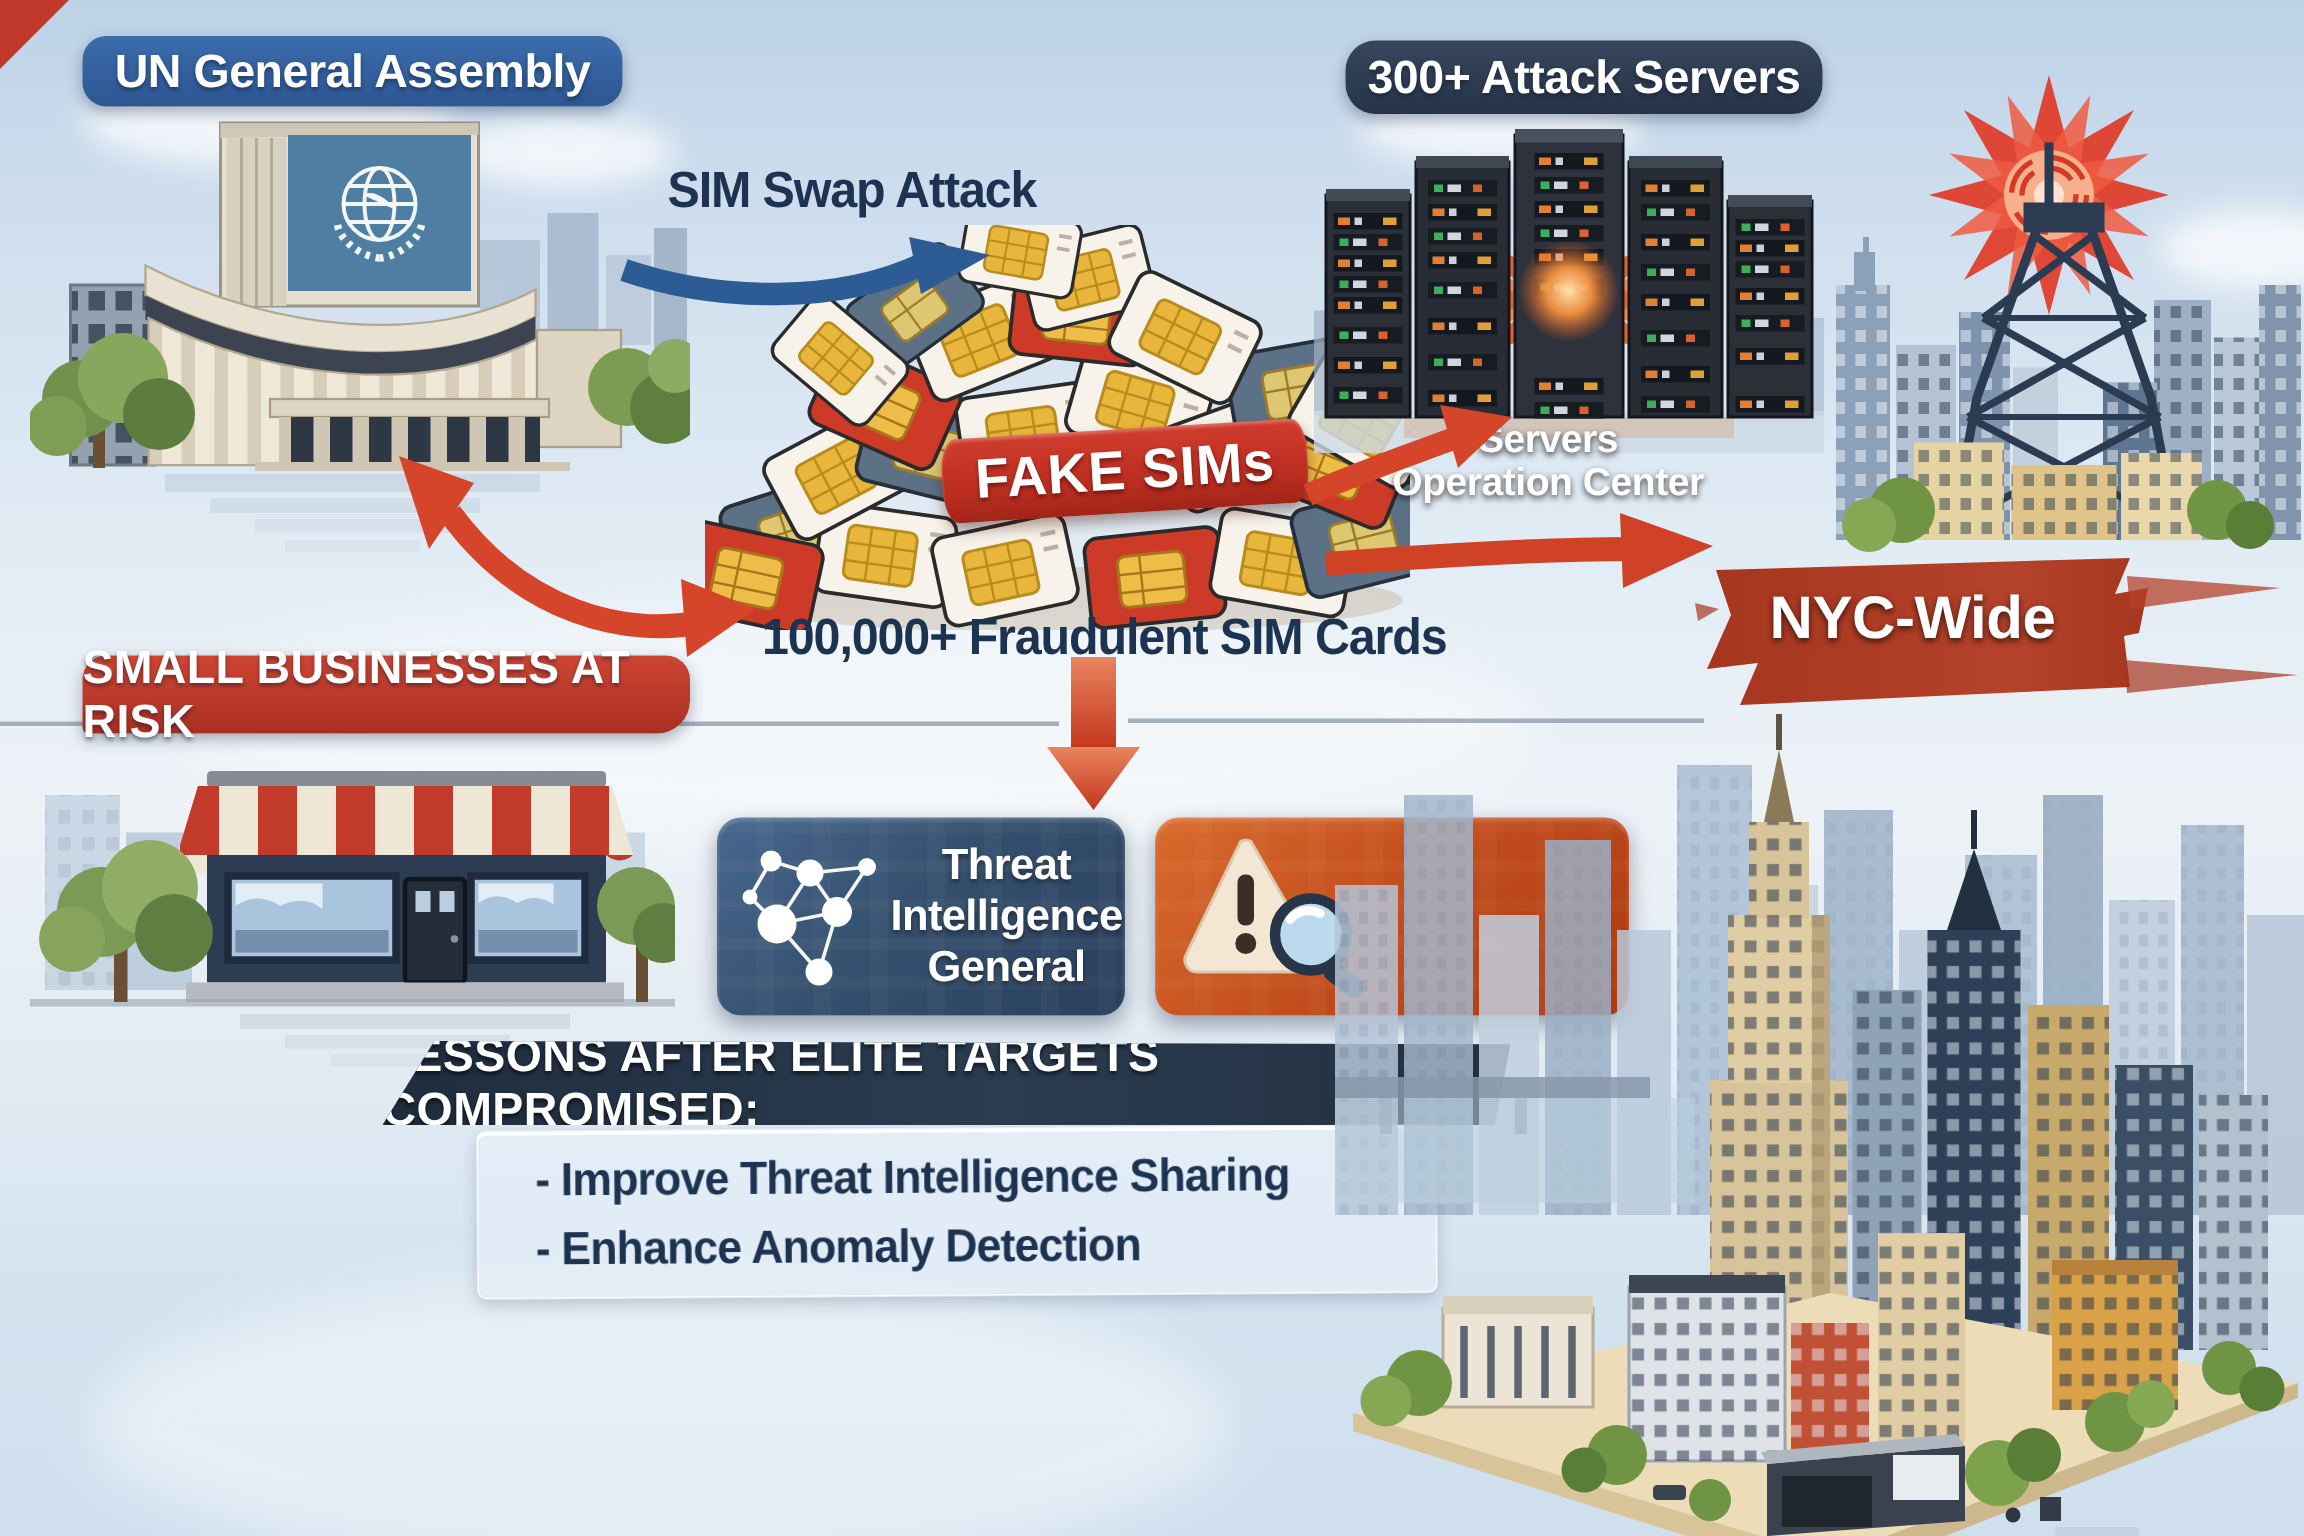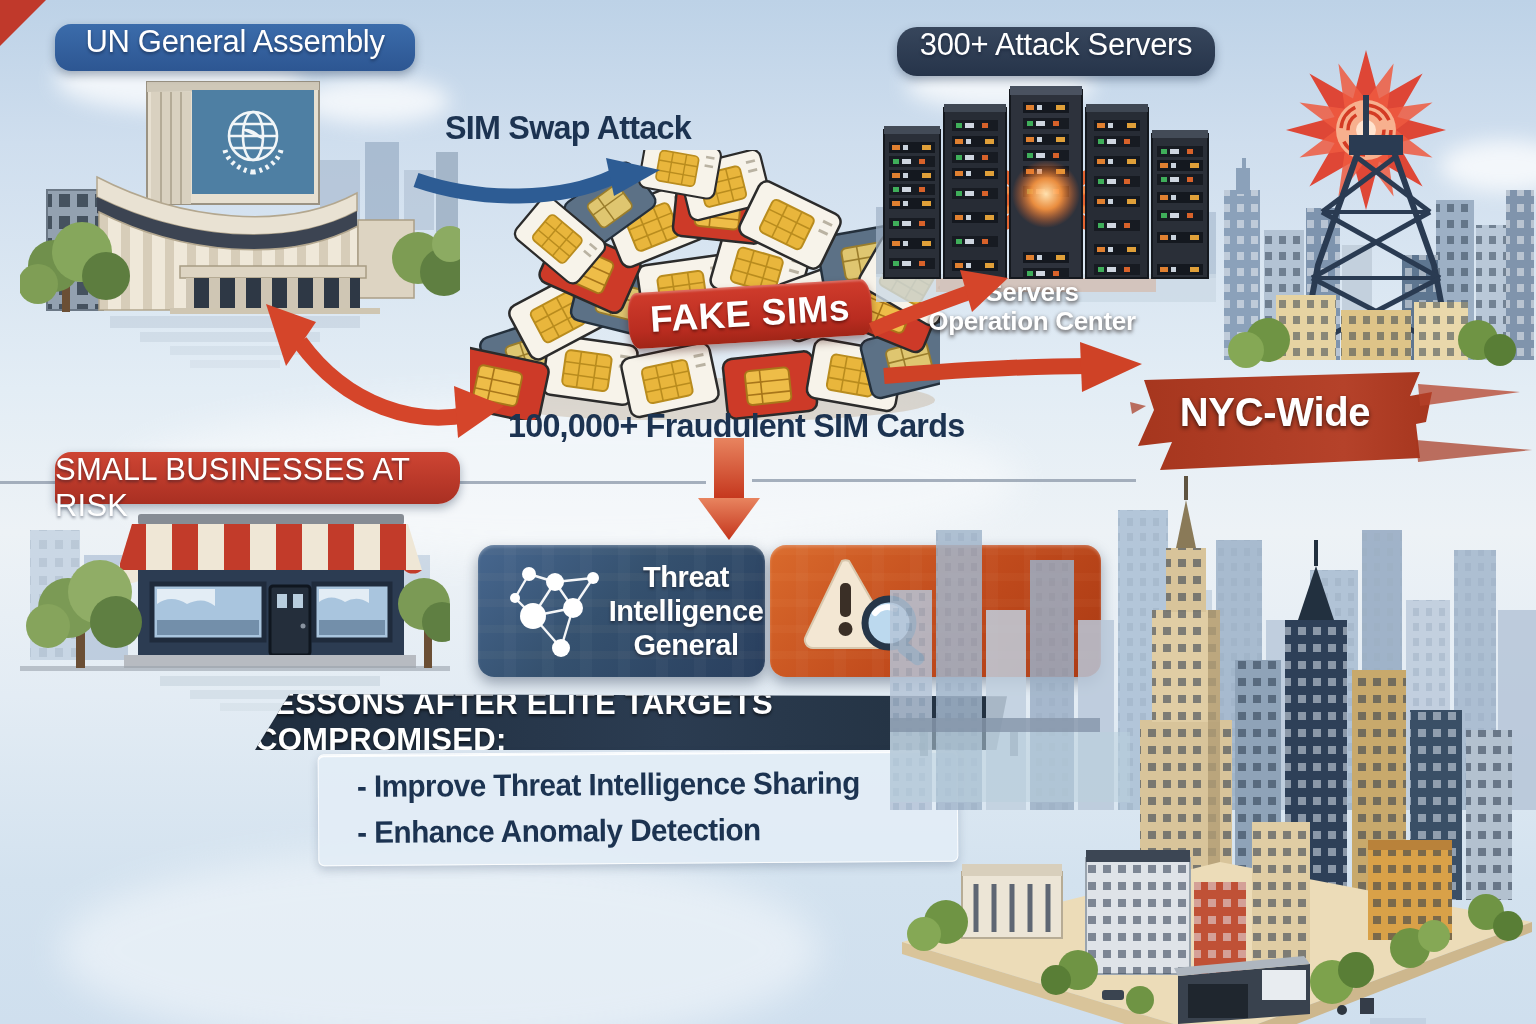--- a/index.html
+++ b/index.html
@@ -6,43 +6,43 @@
   .canvas{
     position:relative;width:1536px;height:1024px;overflow:hidden;
     font-family:"Liberation Sans",sans-serif;
     background:linear-gradient(180deg,#bdd2e7 0%,#cfdeee 14%,#e3edf5 38%,#edf2f6 52%,#e3ecf4 68%,#d3e2ef 86%,#cfdfee 100%);
   }
   .abs{position:absolute;}
   .cloud{position:absolute;background:#ffffff;border-radius:50%;filter:blur(10px);opacity:.75;}
   .corner-accent{position:absolute;left:0;top:0;width:0;height:0;border-top:46px solid #c0392b;border-right:46px solid transparent;}
   
   .banner{
-    position:absolute;display:flex;align-items:flex-start;justify-content:center;
-    color:#fff;font-weight:400;letter-spacing:-.3px;
+    position:absolute;display:flex;align-items:center;justify-content:center;
+    color:#fff;font-weight:700;letter-spacing:-.3px;
     text-shadow:0 2px 3px rgba(10,20,40,.45);
     box-shadow:0 4px 10px rgba(20,40,70,.35);
   }
   .banner-blue{background:linear-gradient(180deg,#3b6cab 0%,#2d5692 100%);border-radius:16px;}
   .banner-navy{background:linear-gradient(180deg,#37465c 0%,#26344a 100%);border-radius:20px;}
   .banner-red{background:linear-gradient(180deg,#ce4533 0%,#a92f22 100%);border-radius:16px 16px 22px 4px;}
   .headline-navy{position:absolute;color:#1c3351;font-weight:700;letter-spacing:-.8px;transform:scaleX(.95);transform-origin:left;}
   .label-white{position:absolute;color:#fff;font-weight:700;text-align:center;text-shadow:0 2px 4px rgba(20,10,5,.75);letter-spacing:-.3px;}
   .ribbon{
     position:absolute;display:flex;align-items:center;justify-content:center;
     background:linear-gradient(180deg,#d03c2c 0%,#b92c20 70%,#a02517 100%);
     border-radius:10px/22px;transform:rotate(-3.5deg);
     box-shadow:0 5px 9px rgba(60,10,5,.4), inset 0 2px 2px rgba(255,255,255,.25);
     color:#fff;font-weight:700;letter-spacing:.5px;
     text-shadow:0 2px 3px rgba(60,10,5,.6);
   }
   
   .card{
     position:absolute;border-radius:16px;display:flex;align-items:center;
     box-shadow:0 6px 14px rgba(30,45,70,.4), inset 0 2px 3px rgba(255,255,255,.25);
-    color:#fff;font-weight:700;padding-left:15px;
+    color:#fff;font-weight:700;
   }
   .card-blue{background:linear-gradient(135deg,#47678f 0%,#35516f 45%,#293f5e 100%);}
   .card-orange{background:linear-gradient(135deg,#d96a2c 0%,#c24c1d 50%,#ab3a14 100%);}
   .card-text{flex:1;text-align:center;font-size:29px;line-height:34px;text-shadow:0 2px 3px rgba(20,20,30,.55);letter-spacing:-.4px;}
   .card-tex{opacity:.28;position:absolute;inset:0;border-radius:16px;
     background:repeating-linear-gradient(90deg,transparent 0 26px,rgba(255,255,255,.10) 26px 38px),
                repeating-linear-gradient(0deg,transparent 0 18px,rgba(255,230,180,.12) 18px 26px);}
   
   .lessons-banner{
     position:absolute;background:linear-gradient(90deg,#1f2d3e 0%,#2b3c51 55%,#22303f 100%);
@@ -444,21 +444,21 @@
 
   <div class="banner banner-blue" style="left:55px;top:24px;width:360px;height:47px;font-size:31px;">
     <span>UN General Assembly</span>
   </div>
   <div class="banner banner-navy" style="left:897px;top:27px;width:318px;height:49px;font-size:31px;">
     <span>300+ Attack Servers</span>
   </div>
   <div class="headline-navy" style="left:445px;top:108px;font-size:34px;">SIM Swap Attack</div>
   <div class="headline-navy" style="left:508px;top:406px;font-size:34px;">100,000+ Fraudulent SIM Cards</div>
 
-  <div class="banner banner-red" style="left:55px;top:452px;width:405px;height:52px;font-size:31px;letter-spacing:.2px;">
+  <div class="banner banner-red" style="left:55px;top:437px;width:405px;height:52px;font-size:31px;letter-spacing:.2px;">
     <span>SMALL BUSINESSES AT RISK</span>
   </div>
 
   <svg class="abs" style="left:20px;top:500px;" width="430" height="215" viewBox="0 0 430 215">
     <defs>
       <pattern id="bgWin" width="16" height="18" patternUnits="userSpaceOnUse">
         <rect width="16" height="18" fill="none"></rect>
           <rect x="3" y="4" width="8" height="9" fill="#8fa3b8" opacity=".6"></rect>
       </pattern>
       <clipPath id="awnClip">

